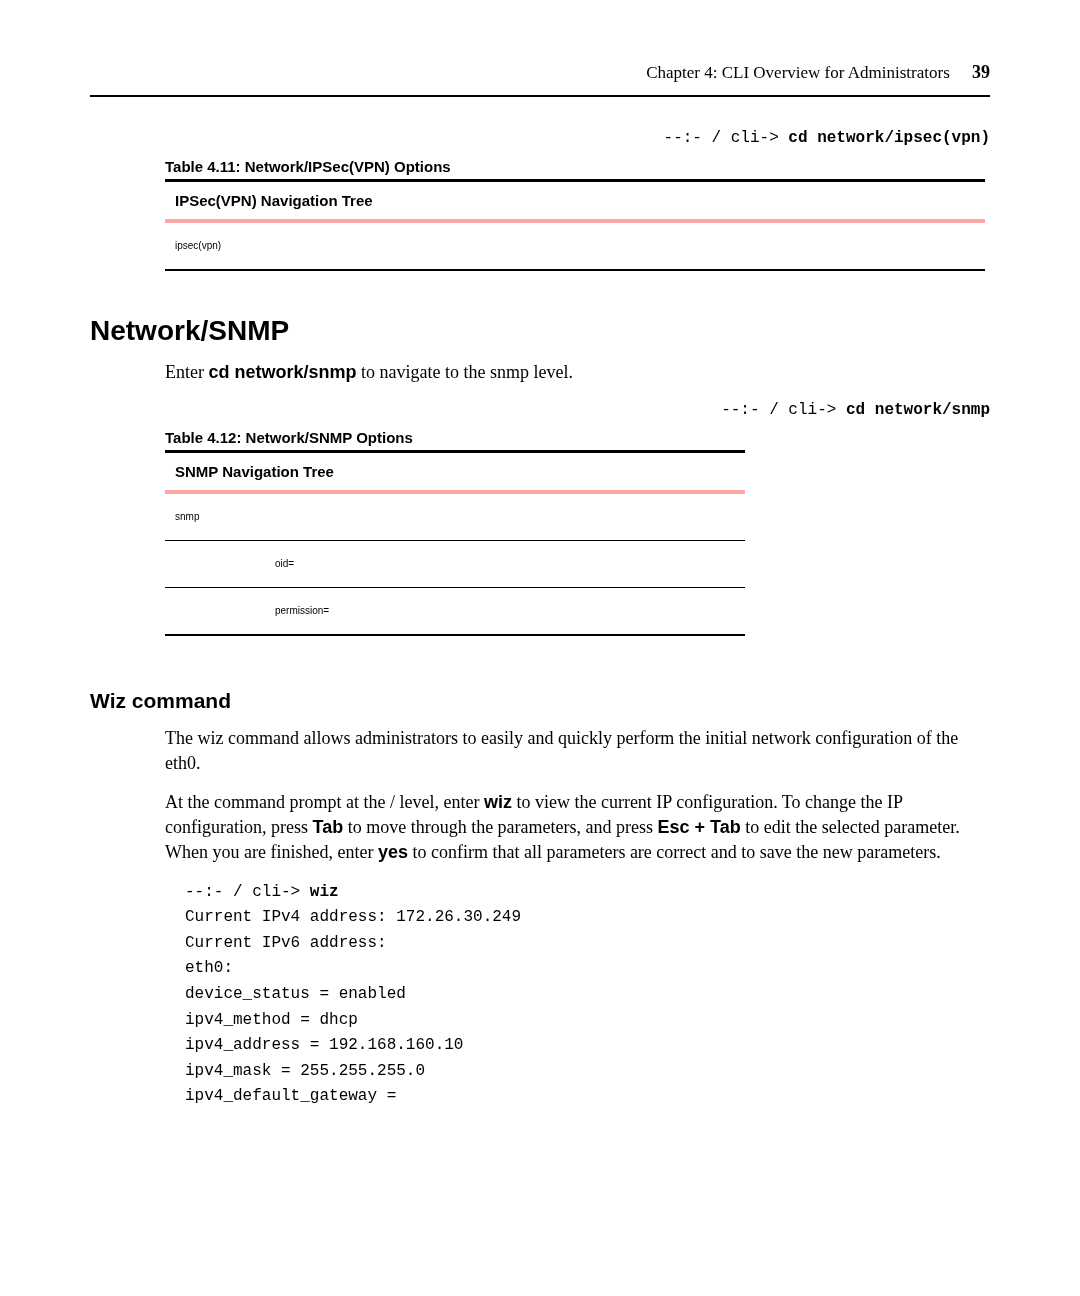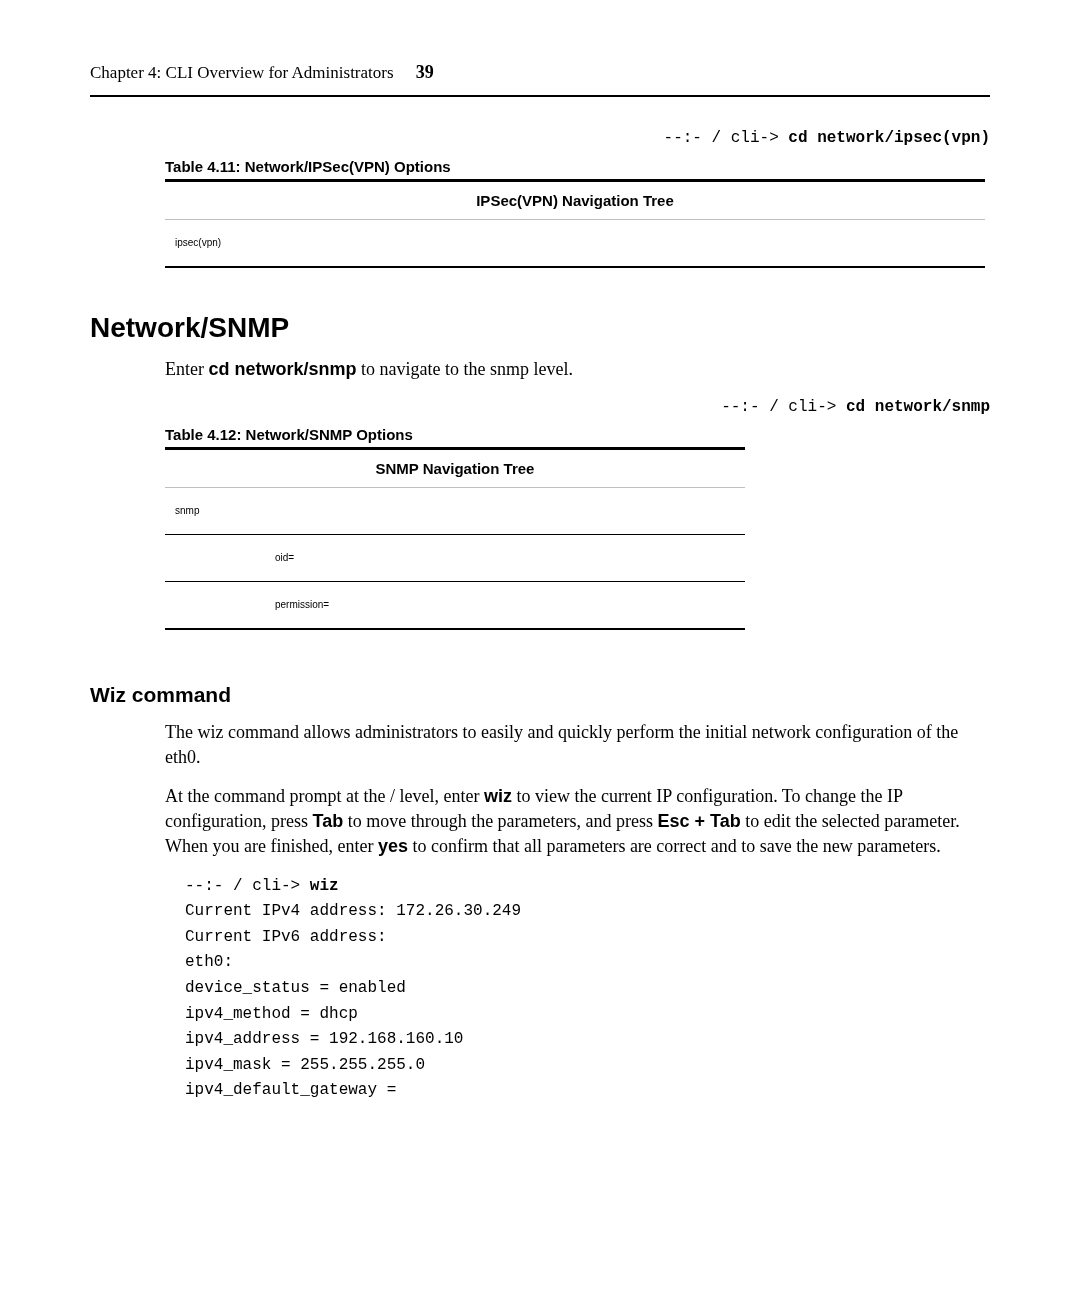--- a/index.html
+++ b/index.html
@@ -7,20 +7,21 @@
     font-size: 18px;
     line-height: 1.4;
     margin: 0;
     padding: 60px 90px 60px 90px;
     color: #000;
     width: 1080px;
     box-sizing: border-box;
     background: #fff;
   }
   .header-line {
+    text-align: right;
     font-size: 17px;
     padding-bottom: 10px;
     border-bottom: 2px solid #000;
     margin-bottom: 30px;
   }
   .header-line .pagenum {
     font-weight: bold;
     margin-left: 18px;
     font-size: 18px;
   }
@@ -43,24 +44,24 @@
     border-collapse: collapse;
     margin-top: 2px;
     margin-bottom: 20px;
   }
   table.opt-table.full { width: 820px; }
   table.opt-table.narrow { width: 580px; }
   table.opt-table th {
     font-family: Arial, Helvetica, sans-serif;
     font-size: 15px;
     font-weight: bold;
-    text-align: center;
+    text-align: left;
     padding: 8px 10px;
     border-top: 3px solid #000;
-    border-bottom: 1px solid #fca5a5;
+    border-bottom: 4px solid #fca5a5;
   }
   table.opt-table td {
     font-family: Arial, Helvetica, sans-serif;
     font-size: 10px;
     padding: 16px 10px;
     border-bottom: 1px solid #000;
   }
   table.opt-table tr:last-child td {
     border-bottom: 2px solid #000;
   }

